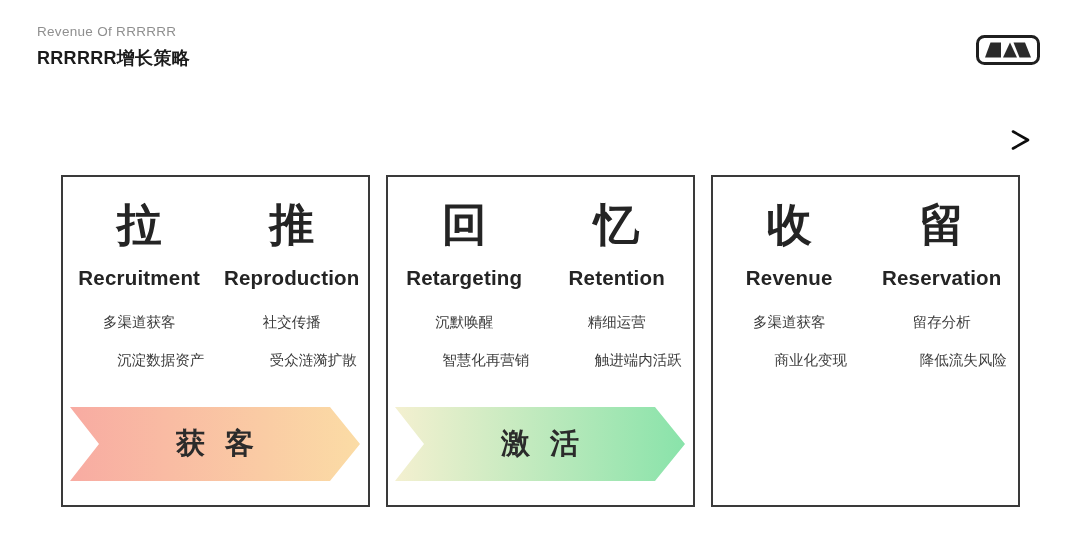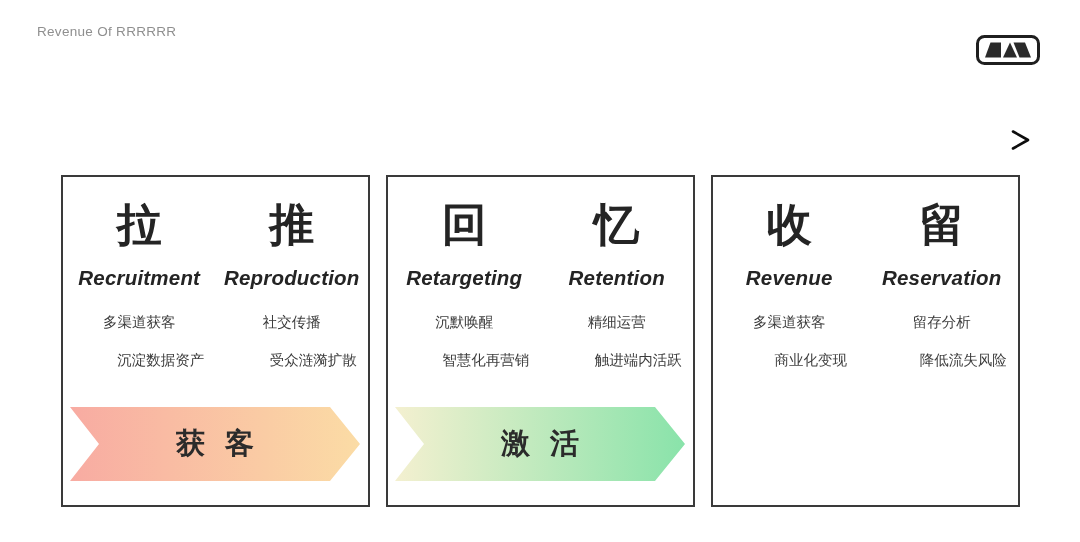--- a/index.html
+++ b/index.html
@@ -63,21 +63,20 @@
     font-weight: 700;
     color: #242424;
   }
   .eng-label {
     margin-top: 15px;
     font-size: 20.5px;
     font-weight: 700;
     color: #242424;
     letter-spacing: 0.2px;
     white-space: nowrap;
-    font-style: italic;
   }
   .point { 
     font-size: 14.5px;
     color: #3c3c3c;
     white-space: nowrap;
   }
   .point-1 { margin-top: 23px; }
   .point-2 { margin-top: 19px; margin-left: 43px; }
 
   
@@ -99,20 +98,21 @@
     letter-spacing: 6px;
     text-indent: 6px;
     white-space: nowrap;
   }
 </style>
 </head>
 <body>
 
 <div class="header">
   <div class="subtitle">Revenue Of RRRRRR</div>
+  <div class="title">RRRRRR增长策略</div>
 </div>
 
 <div class="logo">
   <svg width="64" height="30" viewBox="0 0 64 30">
     <rect x="1.5" y="1.5" width="61" height="27" rx="7" fill="#ffffff" stroke="#1f1f1f" stroke-width="3"></rect>
     <polygon points="9,22.5 14.5,7.5 25,7.5 25,22.5" fill="#2a2a2a"></polygon>
     <polygon points="27,22.5 34,7.5 41,22.5" fill="#2a2a2a"></polygon>
     <polygon points="37.5,7.5 49,7.5 55,22.5 43.5,22.5" fill="#2a2a2a"></polygon>
   </svg>
 </div>

